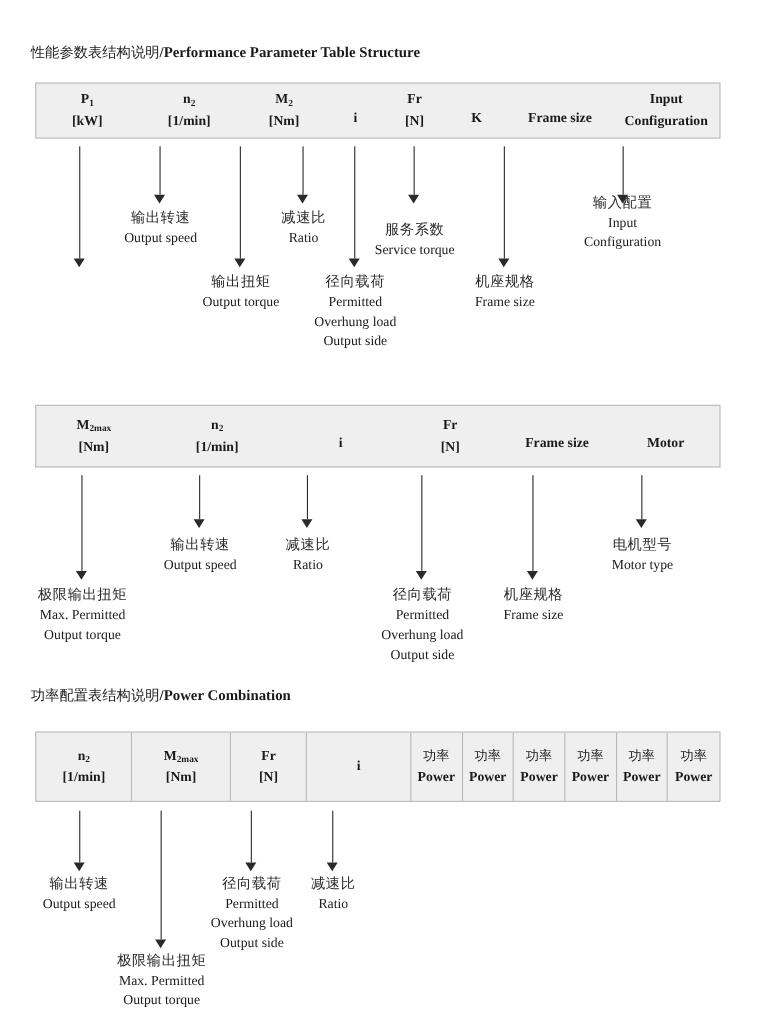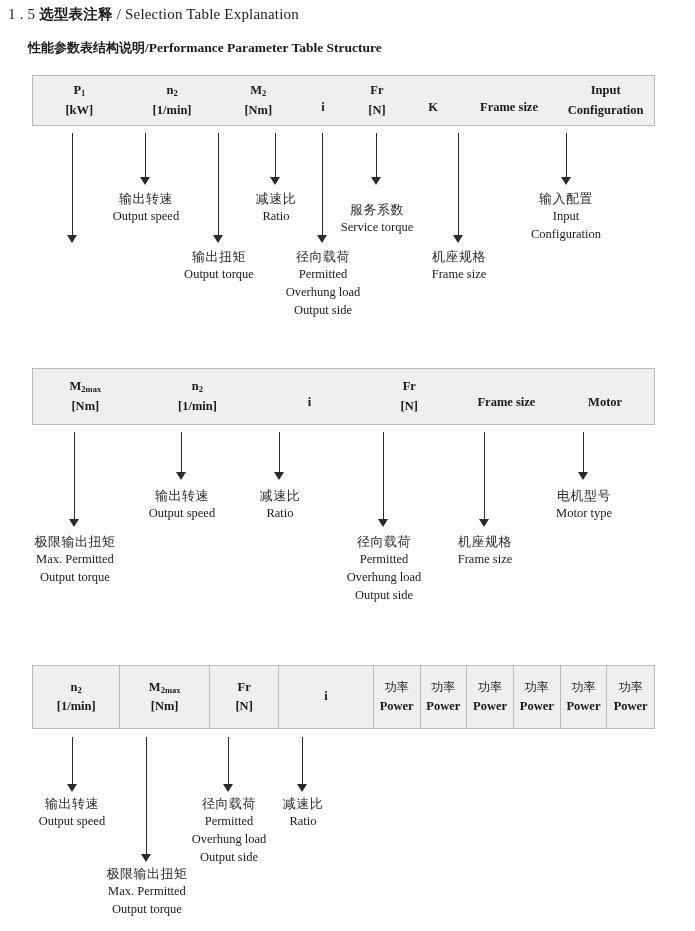--- a/index.html
+++ b/index.html
@@ -18,21 +18,21 @@
     position:absolute;left:8px;top:5px;
     font-size:15px;letter-spacing:.2px;white-space:nowrap;
   }
   .doc-title .cn{font-family:"DejaVu Sans", sans-serif;font-weight:bold;font-size:14.5px;}
   .doc-title .sep{font-family:"Liberation Serif",serif;}
   .doc-title .en{font-family:"Liberation Serif",serif;font-size:15px;}
 
   .sec-head{
     position:absolute;left:28px;white-space:nowrap;font-size:13.5px;
   }
-  .sec-head .cn{font-family:"DejaVu Sans", sans-serif;font-weight:bold;font-size:13px;}
+  .sec-head .cn{font-family:"DejaVu Sans", sans-serif;font-weight:normal;font-size:13px;}
   .sec-head .en{font-family:"Liberation Serif",serif;font-weight:bold;font-size:13.5px;}
 
   
   .tbl{
     position:absolute;
     background:#efeff0;
     border:1px solid #b9b9b9;
     box-sizing:border-box;
     display:flex;
     align-items:stretch;
@@ -75,26 +75,20 @@
   }
   .note .en{
     display:block;font-family:"Liberation Serif",serif;font-size:12.5px;color:#1a1a1a;
   }
 </style>
 </head>
 <body>
 
 <div class="page">
 
-  <div class="doc-title">
-    <span class="en">1 . 5</span>
-    <span class="cn">选型表注释</span>
-    <span class="sep">/</span>
-    <span class="en">Selection Table Explanation</span>
-  </div>
 
   <div class="sec-head" style="top:39px">
     <span class="cn">性能参数表结构说明</span><span class="en">/</span><span class="en">Performance Parameter Table Structure</span>
   </div>
 
   <div class="tbl" id="tbl1" style="left:32px;top:75px;width:623px;height:51px;">
       <div class="cell" style="width: 93px;">
         <span class="ln">P<sub>1</sub></span>
         <span class="ln">[kW]</span>
       </div>
@@ -177,21 +171,21 @@
       <span class="en">Output side</span>
     </div>
   <div class="note" style="left:377px;top:201px">
       <span class="cn">服务系数</span>
       <span class="en">Service torque</span>
     </div>
   <div class="note" style="left:459px;top:248px">
       <span class="cn">机座规格</span>
       <span class="en">Frame size</span>
     </div>
-  <div class="note" style="left:566px;top:190px">
+  <div class="note" style="left:566px;top:176px">
       <span class="cn">输入配置</span>
       <span class="en">Input</span>
       <span class="en">Configuration</span>
     </div>
 
 
   <div class="tbl" id="tbl2" style="left:32px;top:368px;width:623px;height:57px;">
       <div class="cell" style="width: 105px;">
         <span class="ln">M<sub>2max</sub></span>
         <span class="ln">[Nm]</span>
@@ -261,20 +255,23 @@
     </div>
   <div class="note" style="left:485px;top:533px">
       <span class="cn">机座规格</span>
       <span class="en">Frame size</span>
     </div>
   <div class="note" style="left:584px;top:487px">
       <span class="cn">电机型号</span>
       <span class="en">Motor type</span>
     </div>
 
+  <div class="sec-head" style="top:623px">
+    <span class="cn">功率配置表结构说明</span><span class="en">/</span><span class="en">Power Combination</span>
+  </div>
 
   <div class="tbl" id="tbl3" style="left:32px;top:665px;width:623px;height:64px;">
       <div class="cell divided" style="width: 88px;">
         <span class="ln">n<sub>2</sub></span>
         <span class="ln">[1/min]</span>
       </div>
       <div class="cell divided" style="width: 90px;">
         <span class="ln">M<sub>2max</sub></span>
         <span class="ln">[Nm]</span>
       </div>

